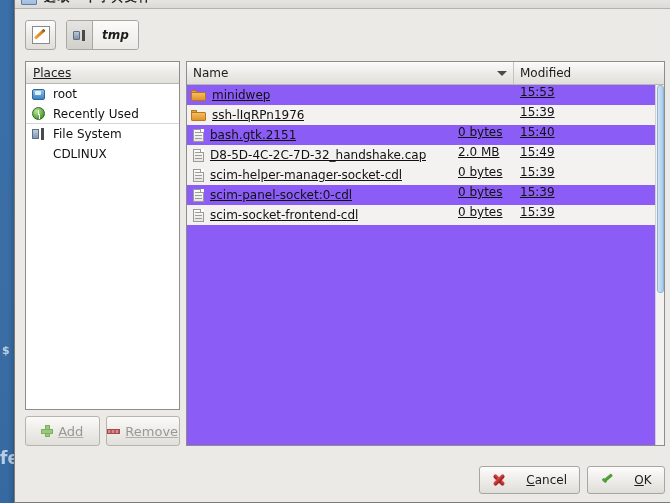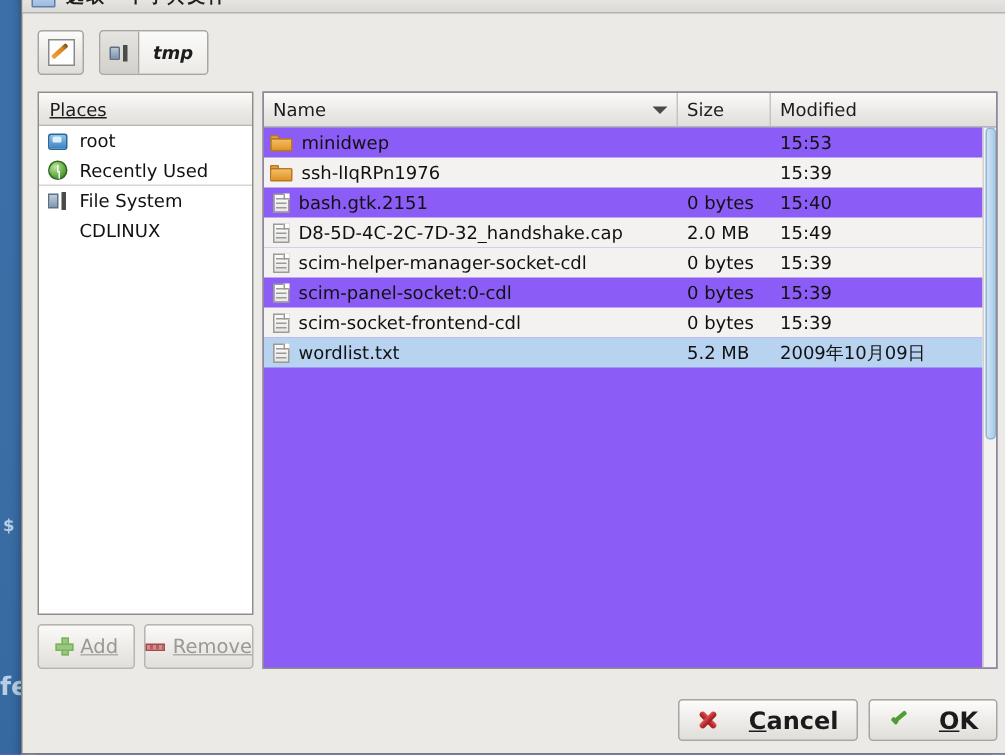--- a/index.html
+++ b/index.html
@@ -200,21 +200,21 @@
   }
 
   
   #panes {
     display: flex;
     gap: 6px;
     height: 385px;
   }
 
   #places-pane {
-    width: 144px;
+    width: 155px;
     display: flex;
     flex-direction: column;
   }
   #places-list-frame {
     flex: 1;
     border: 1px solid #8f8d89;
     background: #ffffff;
     box-sizing: border-box;
     overflow: hidden;
   }
@@ -371,25 +371,25 @@
     width: 0; height: 0;
     border-left: 5px solid transparent;
     border-right: 5px solid transparent;
     border-top: 5px solid #4a4a4a;
   }
 
   #file-rows { flex: 1; overflow: hidden; }
   .file-row {
     display: flex;
     height: 20px;
-    align-items: center;
     font-size: 12px;
     color: #111;
     cursor: default;
     box-sizing: border-box;
+    text-decoration: underline;
   }
   .file-row.alt { background: #f3f2f0; }
   .file-row.selected { background: #b8d3f0; }
   .cell-name {
     flex: 1;
     display: flex;
     align-items: center;
     gap: 6px;
     padding-left: 4px;
     min-width: 0;
@@ -487,25 +487,24 @@
     height: 28px;
     min-width: 78px;
     padding: 0 12px;
     background: linear-gradient(180deg,#fcfcfb 0%,#efedea 48%,#e0ded9 100%);
     border: 1px solid #a8a6a2;
     border-radius: 3px;
     display: flex;
     align-items: center;
     justify-content: center;
     gap: 20px;
-    font-size: 16px;
+    font-size: 12px;
     color: #1b1b1b;
     cursor: pointer;
     box-sizing: border-box;
-    font-weight: bold;
   }
   .abtn .lbl { }
   .abtn .lbl .u { text-decoration: underline; }
   .x-icon {
     width: 14px; height: 14px; flex: none; position: relative;
   }
   .x-icon::before, .x-icon::after {
     content: "";
     position: absolute; left: 0; top: 5px;
     width: 14px; height: 4px;
@@ -606,23 +605,20 @@
           </div>
         </div>
       </div>
 
       <div id="file-pane">
         <div id="file-header">
           <div class="hcell" id="hcell-name">
             <span>Name</span>
             <span class="sort-arrow"></span>
           </div>
-          <div class="hcell" id="hcell-size">
-            <span>Size</span>
-          </div>
           <div class="hcell" id="hcell-modified">
             <span>Modified</span>
           </div>
         </div>
 
         <div id="file-rows">
 
           <div class="file-row">
             <span class="cell-name">
               <span class="folder-icon"></span>
@@ -680,28 +676,20 @@
 
           <div class="file-row alt">
             <span class="cell-name">
               <span class="doc-icon"></span>
               <span class="nm">scim-socket-frontend-cdl</span>
             </span>
             <span class="cell-size">0 bytes</span>
             <span class="cell-modified">15:39</span>
           </div>
 
-          <div class="file-row selected">
-            <span class="cell-name">
-              <span class="doc-icon"></span>
-              <span class="nm">wordlist.txt</span>
-            </span>
-            <span class="cell-size">5.2 MB</span>
-            <span class="cell-modified">2009年10月09日</span>
-          </div>
 
         </div>
 
         <div id="file-scrollbar">
           <div id="file-scrollbar-thumb"></div>
         </div>
       </div>
 
     </div>
 

